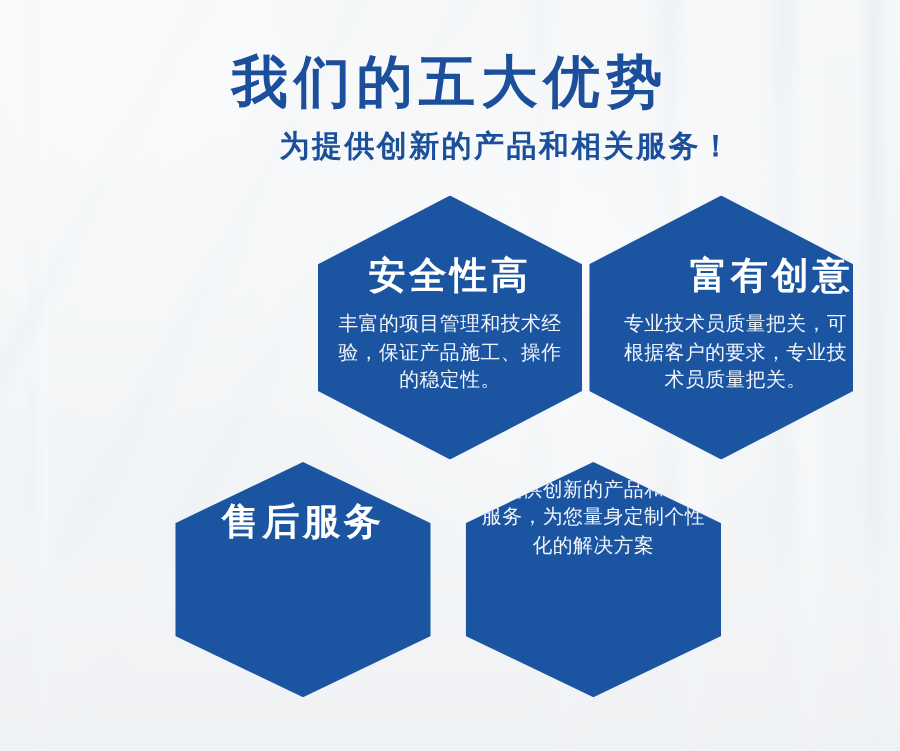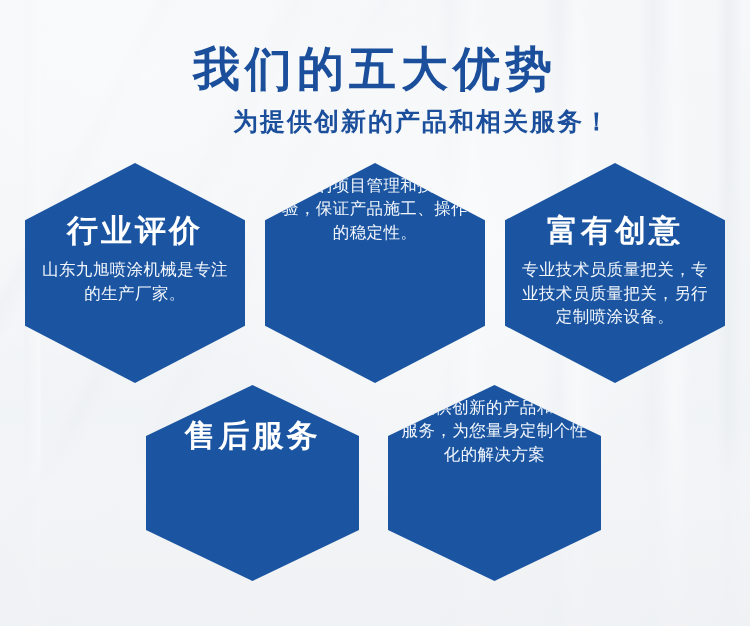--- a/index.html
+++ b/index.html
@@ -156,21 +156,21 @@
   .row-top {
     width: 220px;
     height: 220px;
     top: 163px;
   }
   .row-top .hex-title { margin-top: 50px; }
   .row-top .hex-body  { margin-top: 11px; width: 196px; }
 
   #hex-1 { left: 25px; }
   #hex-2 { left: 265px; }
-  #hex-3 { left: 505px; }
+  #hex-3 { left: 491px; align-items: flex-end; }
 
   
   .row-bot {
     width: 213px;
     height: 196px;
     top: 385px;
   }
   .row-bot .hex-title { margin-top: 33px; }
   .row-bot .hex-body  { margin-top: 11px; width: 200px; }
 
@@ -186,32 +186,29 @@
   <div class="bg-layer bg-verticals"></div>
   <div class="bg-layer bg-diagonals"></div>
   <div class="bg-layer bg-floor"></div>
   <div class="bg-layer bg-softglow"></div>
   <div class="bg-layer bg-wash"></div>
 
   <div class="head" id="title">我们的五大优势</div>
 
   <div class="head" id="subtitle">为提供创新的产品和相关服务！</div>
 
-  <div class="hex row-top" id="hex-1">
-    <div class="hex-title">行业评价</div>
-    <div class="hex-body">山东九旭喷涂机械是专注的生产厂家。</div>
-  </div>
 
   <div class="hex row-top" id="hex-2">
+    <div class="hex-title">安全性高</div>
     <div class="hex-body">丰富的项目管理和技术经验，保证产品施工、操作的稳定性。</div>
   </div>
 
   <div class="hex row-top" id="hex-3">
     <div class="hex-title">富有创意</div>
-    <div class="hex-body">专业技术员质量把关，专业技术员质量把关，另行定制喷涂设备。</div>
+    <div class="hex-body">专业技术员质量把关，可根据客户的要求，专业技术员质量把关。</div>
   </div>
 
   <div class="hex row-bot" id="hex-4">
     <div class="hex-title">售后服务</div>
   </div>
 
   <div class="hex row-bot" id="hex-5">
     <div class="hex-body">为提供创新的产品和相关服务，为您量身定制个性化的解决方案</div>
   </div>
 

